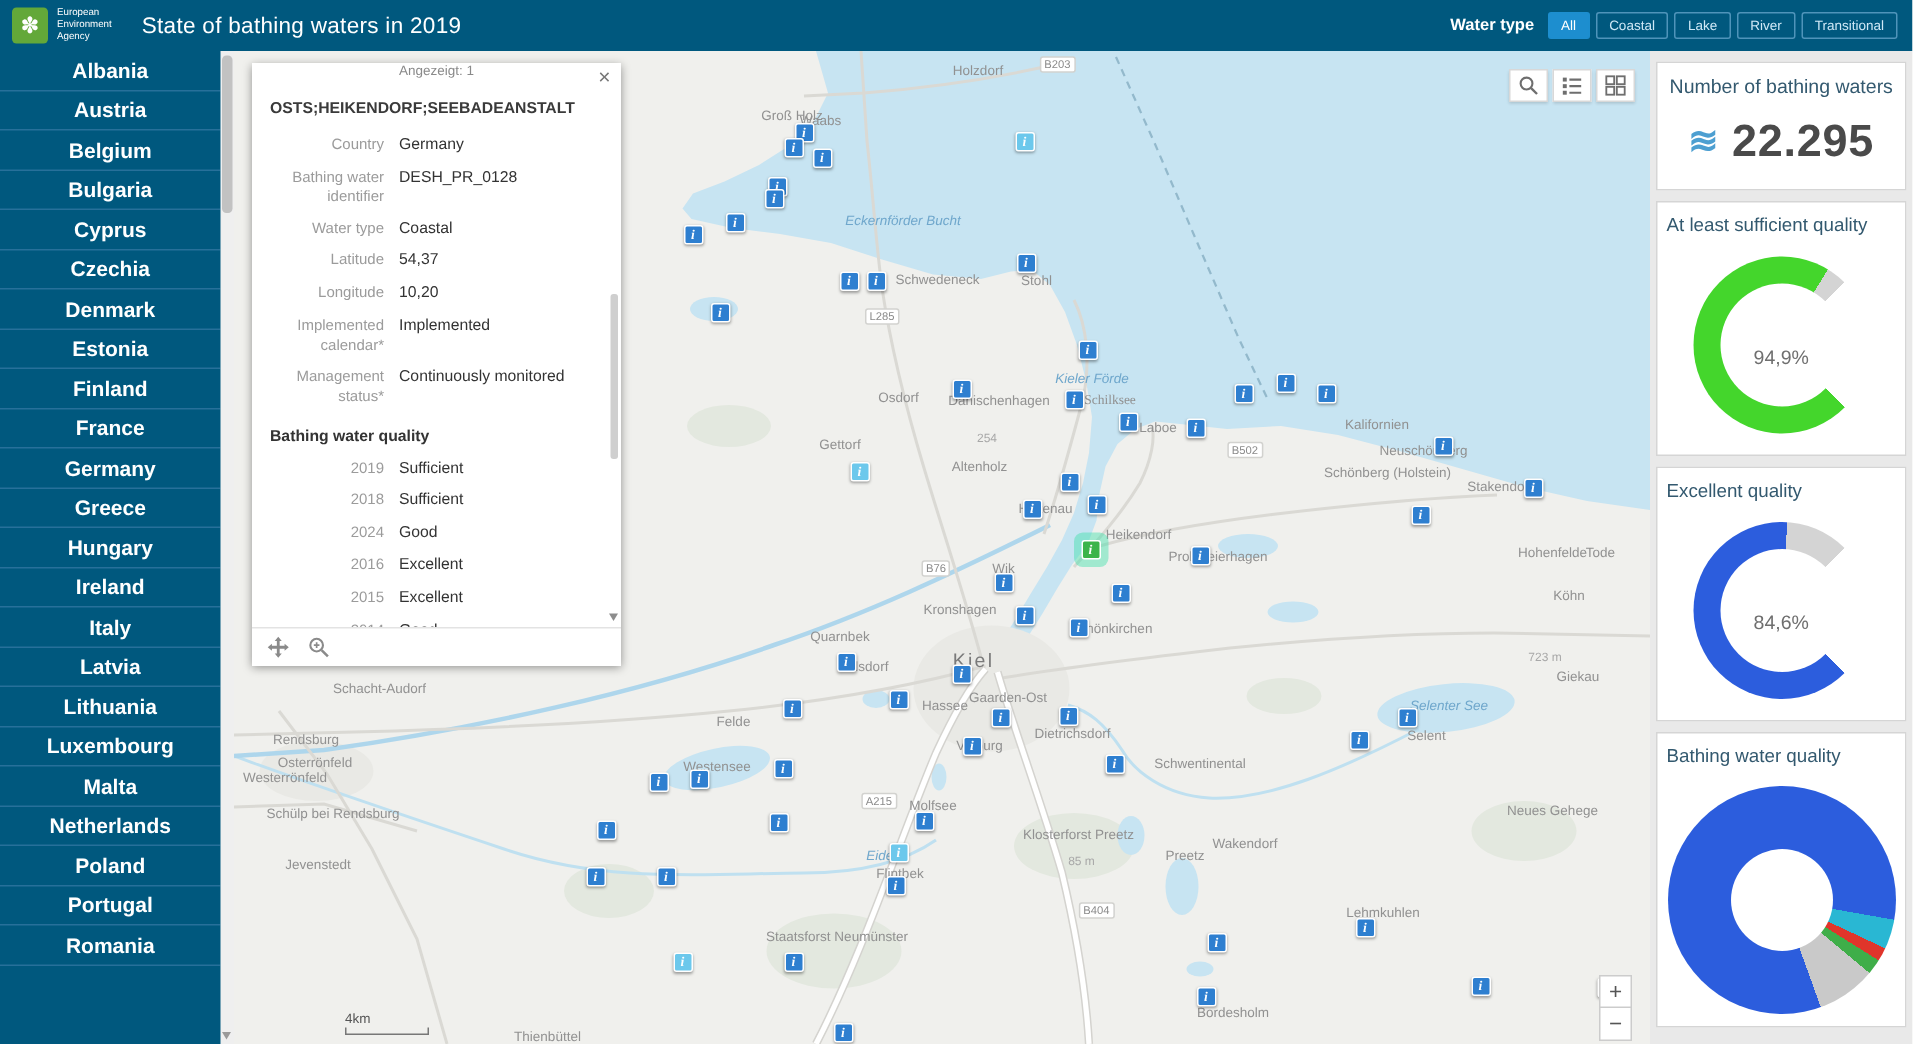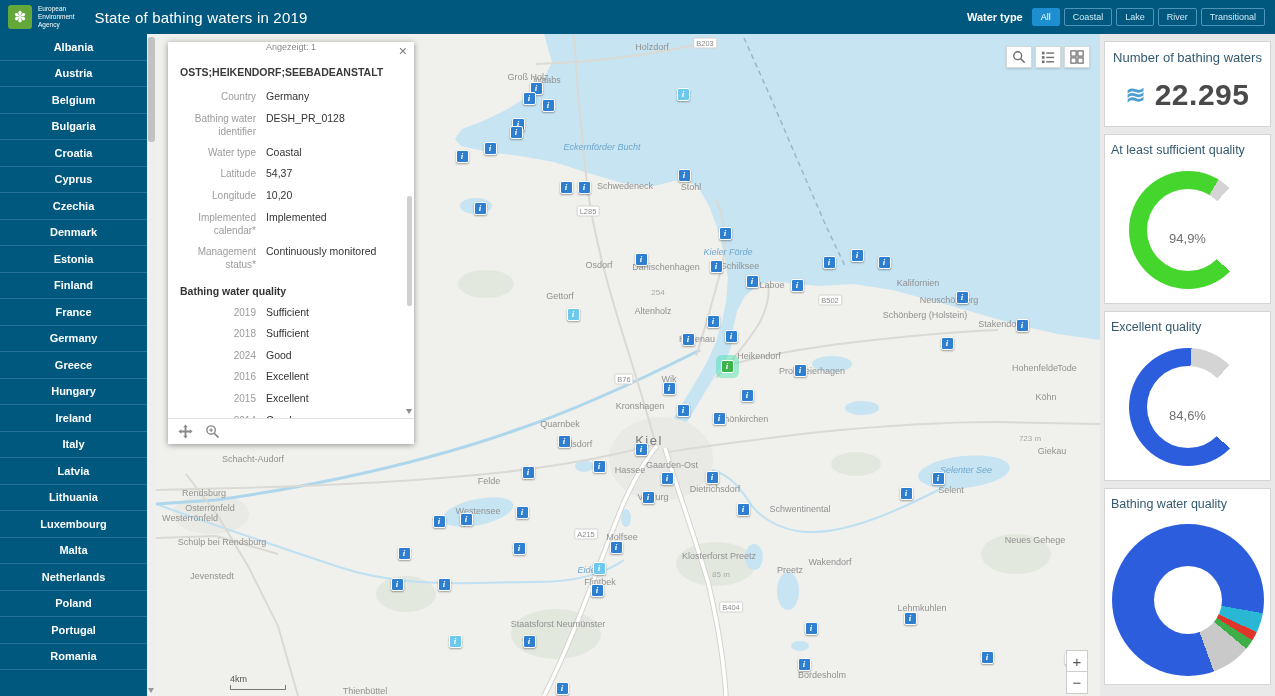--- a/index.html
+++ b/index.html
@@ -14,21 +14,21 @@
   .header-right { margin-left:auto; display:flex; align-items:center; gap:5px; padding-right:10px; }
   .wt-label { font-size:11px; font-weight:bold; margin-right:4px; }
   .wt-btn { font-size:9px; color:#cfe9f7; border:1px solid #4f94ba; background:transparent; padding:3px 8px; border-radius:2px; cursor:pointer; font-family:inherit; }
   .wt-btn.active { background:#1d8ecf; border-color:#1d8ecf; color:#fff; }
 
   .body-row { flex:1; display:flex; min-height:0; }
 
   
   .sidebar { flex:0 0 156px; width:156px; background:#00587e; display:flex; }
   .country-col { flex:1; overflow:hidden; }
-  .country-item { height:26.5px; display:flex; align-items:center; justify-content:center; color:#fff; font-size:11px; font-weight:bold; border-bottom:1px solid #27709a; cursor:pointer; }
+  .country-item { height:26.5px; display:flex; align-items:center; justify-content:center; color:#fff; font-size:14px; font-weight:bold; border-bottom:1px solid #27709a; cursor:pointer; }
   .sidebar-sb { width:9px; background:#efefef; position:relative; }
   .sidebar-sb .thumb { position:absolute; top:3px; left:1px; width:7px; height:105px; background:#c2c2c2; border-radius:3px; }
   .sidebar-sb .down-arrow { position:absolute; bottom:3px; left:1px; width:0; height:0; border-left:3.5px solid transparent; border-right:3.5px solid transparent; border-top:5px solid #9a9a9a; }
 
   
   .map { flex:1; position:relative; background:#f0f0ed; overflow:hidden; }
   .map svg.base { position:absolute; left:0; top:0; width:944px; height:662px; }
   .map-label { position:absolute; transform:translate(-50%,-50%); font-size:9px; color:#919191; white-space:nowrap; pointer-events:none; z-index:3; }
   .map-label.city { font-size:13px; color:#7a7a7a; letter-spacing:1.5px; }
   .map-label.water { color:#6fa7cc; font-style:italic; }
@@ -105,21 +105,20 @@
   </div>
 
   <div class="body-row">
 
     <div class="sidebar">
       <div class="country-col" id="country-list">
           <div class="country-item">Albania</div>
           <div class="country-item">Austria</div>
           <div class="country-item">Belgium</div>
           <div class="country-item">Bulgaria</div>
-          <div class="country-item">Croatia</div>
           <div class="country-item">Cyprus</div>
           <div class="country-item">Czechia</div>
           <div class="country-item">Denmark</div>
           <div class="country-item">Estonia</div>
           <div class="country-item">Finland</div>
           <div class="country-item">France</div>
           <div class="country-item">Germany</div>
           <div class="country-item">Greece</div>
           <div class="country-item">Hungary</div>
           <div class="country-item">Ireland</div>
@@ -198,21 +197,21 @@
 
       <div id="map-labels">
           <span class="map-label" style="left: 496px; top: 13px;">Holzdorf</span>
           <span class="map-label" style="left: 372px; top: 43px;">Groß Holz</span>
           <span class="map-label" style="left: 391px; top: 46px;">Waabs</span>
           <span class="map-label water" style="left: 446px; top: 113px;">Eckernförder Bucht</span>
           <span class="map-label" style="left: 469px; top: 152px;">Schwedeneck</span>
           <span class="map-label" style="left: 535px; top: 153px;">Stohl</span>
           <span class="map-label" style="left: 510px; top: 233px;">Dänischenhagen</span>
           <span class="map-label" style="left: 443px; top: 231px;">Osdorf</span>
-          <span class="map-label" style="left: 584px; top: 232px;">Schilksee</span>
+          <span class="map-label" style="left: 584px; top: 232px; font-family: Liberation Serif, serif;">Schilksee</span>
           <span class="map-label" style="left: 404px; top: 262px;">Gettorf</span>
           <span class="map-label" style="left: 616px; top: 251px;">Laboe</span>
           <span class="map-label" style="left: 762px; top: 249px;">Kalifornien</span>
           <span class="map-label" style="left: 793px; top: 266px;">Neuschönberg</span>
           <span class="map-label" style="left: 769px; top: 281px;">Schönberg (Holstein)</span>
           <span class="map-label" style="left: 844px; top: 290px;">Stakendorf</span>
           <span class="map-label" style="left: 879px; top: 334px;">Hohenfelde</span>
           <span class="map-label" style="left: 911px; top: 334px;">Tode</span>
           <span class="map-label" style="left: 656px; top: 337px;">Probsteierhagen</span>
           <span class="map-label" style="left: 497px; top: 277px;">Altenholz</span>

